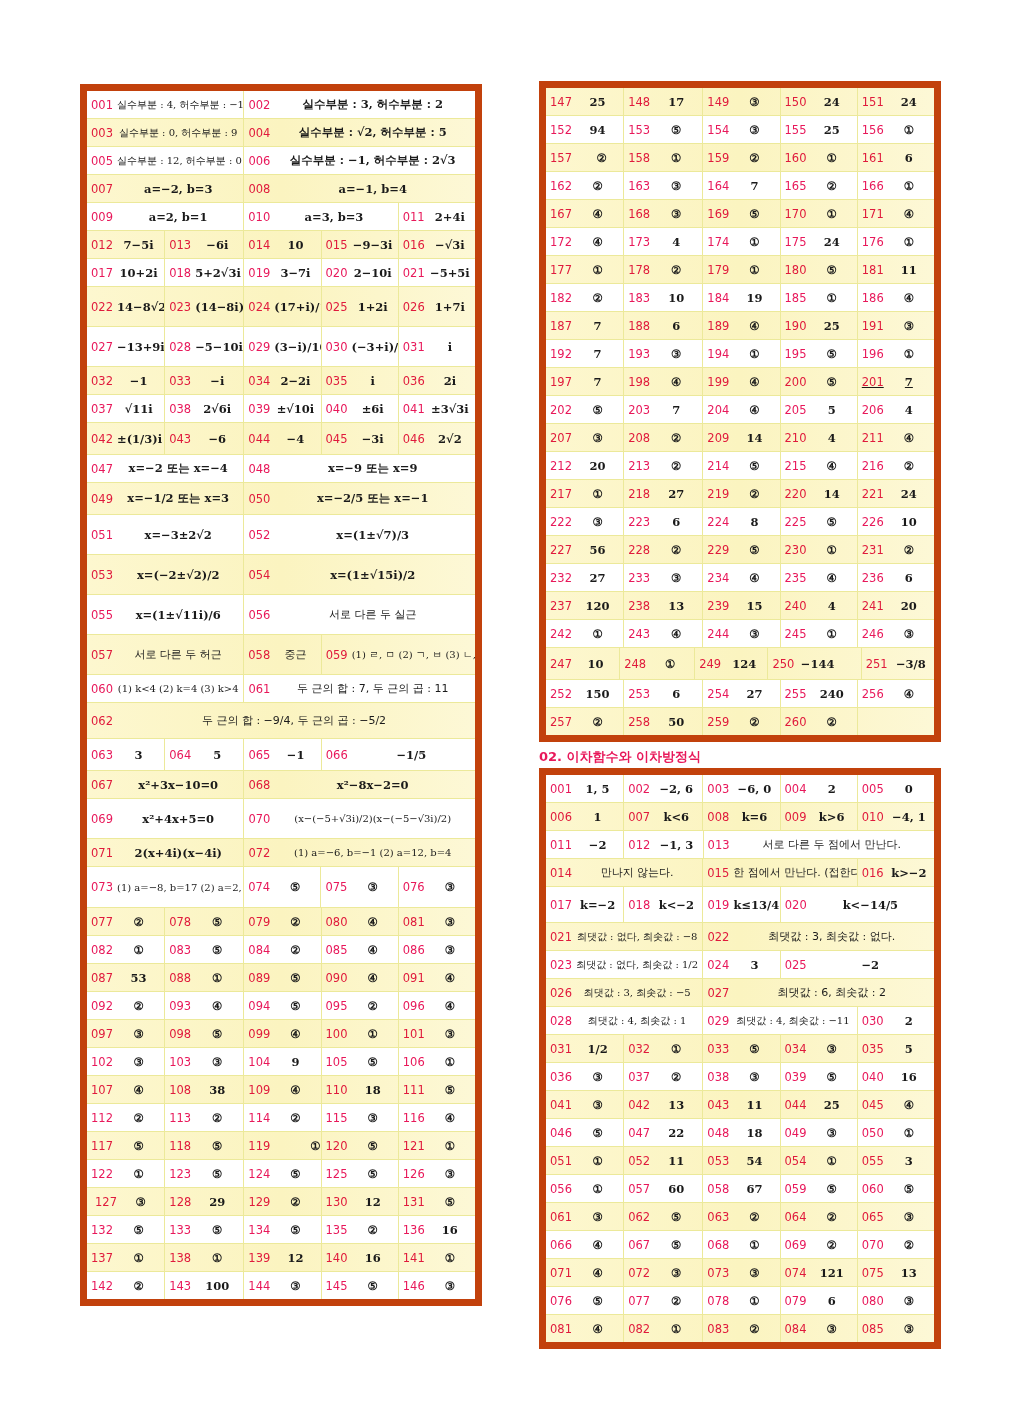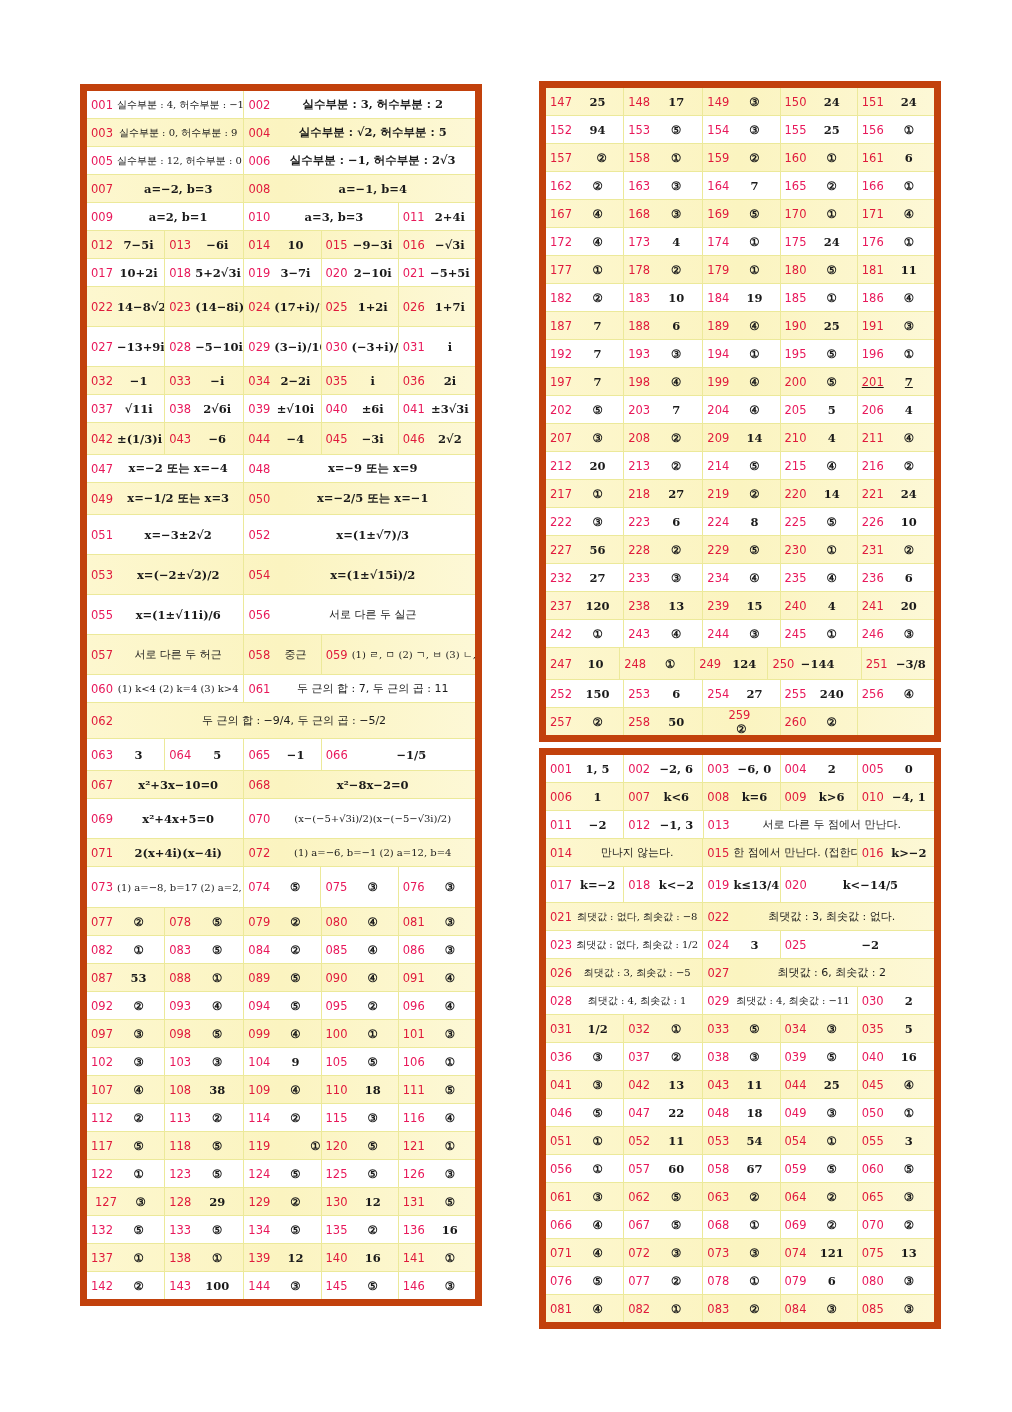--- a/index.html
+++ b/index.html
@@ -1184,37 +1184,38 @@
       </div>
       <div class="row y" style="height: 27px;">
         <div class="cell" style="width: 80px;">
           <span class="num">257</span>
           <span class="ans">②</span>
         </div>
         <div class="cell" style="width: 82px;">
           <span class="num">258</span>
           <span class="ans">50</span>
         </div>
-        <div class="cell" style="width: 80px; flex-direction: column;">
+        <div class="cell" style="width: 80px;">
           <span class="num">259</span>
           <span class="ans">②</span>
         </div>
         <div class="cell" style="width: 80px;">
           <span class="num">260</span>
           <span class="ans">②</span>
         </div>
         <div class="cell" style="width: 80px;">
           <span class="num"></span>
           <span class="ans"></span>
         </div>
       </div>
     </div>
 </div>
 
 <div class="col" id="right-bot">
+  <div class="h2">02. 이차함수와 이차방정식</div>
   <div class="tbl" id="t2">
       <div class="row w" style="height: 27px;">
         <div class="cell" style="width: 80px;">
           <span class="num">001</span>
           <span class="ans">1, 5</span>
         </div>
         <div class="cell" style="width: 82px;">
           <span class="num">002</span>
           <span class="ans">−2, 6</span>
         </div>

